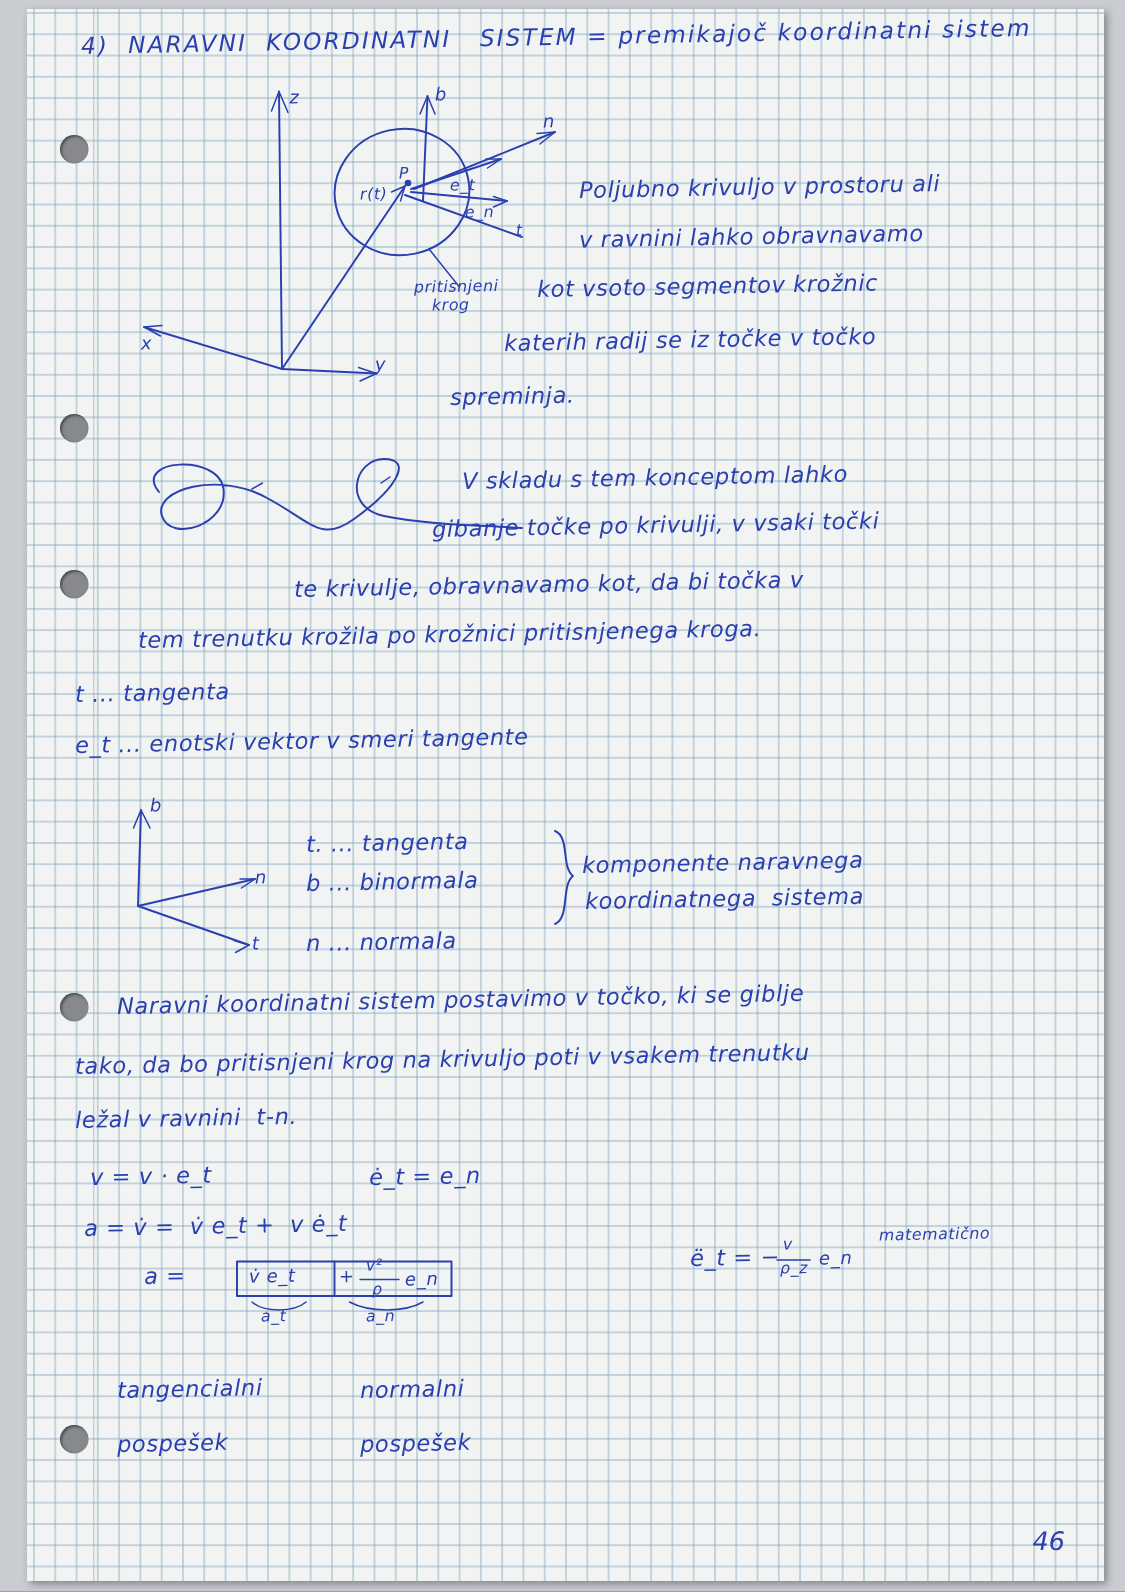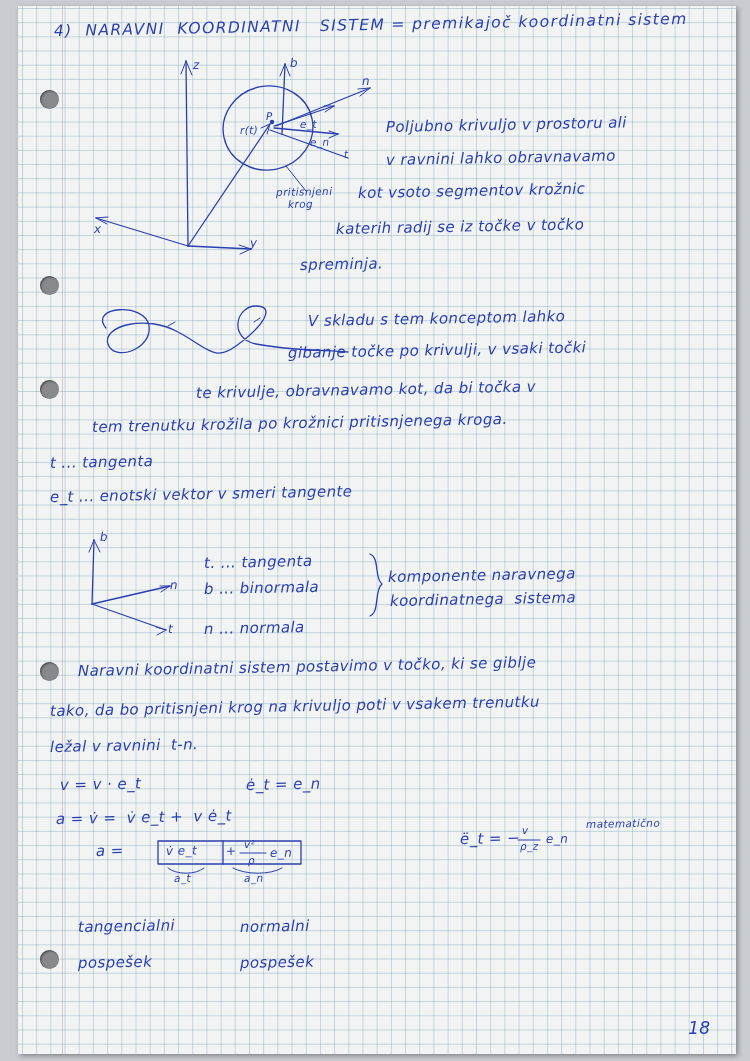--- a/index.html
+++ b/index.html
@@ -227,15 +227,15 @@
     <div class="hw xs" style="left:504px; top:818px;">v</div>
     <div class="hw xs" style="left:502px; top:834px;">ρ_z</div>
     <div class="hw sm" style="left:528px; top:826px;">e_n</div>
     <div class="hw xs" style="left:568px; top:812px;">matematično</div>
 
     <div class="hw" style="left:60px; top:912px;">tangencialni</div>
     <div class="hw" style="left:222px; top:912px;">normalni</div>
     <div class="hw" style="left:60px; top:948px;">pospešek</div>
     <div class="hw" style="left:222px; top:948px;">pospešek</div>
 
-    <div class="pagenum">18</div>
+    <div class="pagenum">46</div>
   </div>
 </div>
 
 </body></html>

